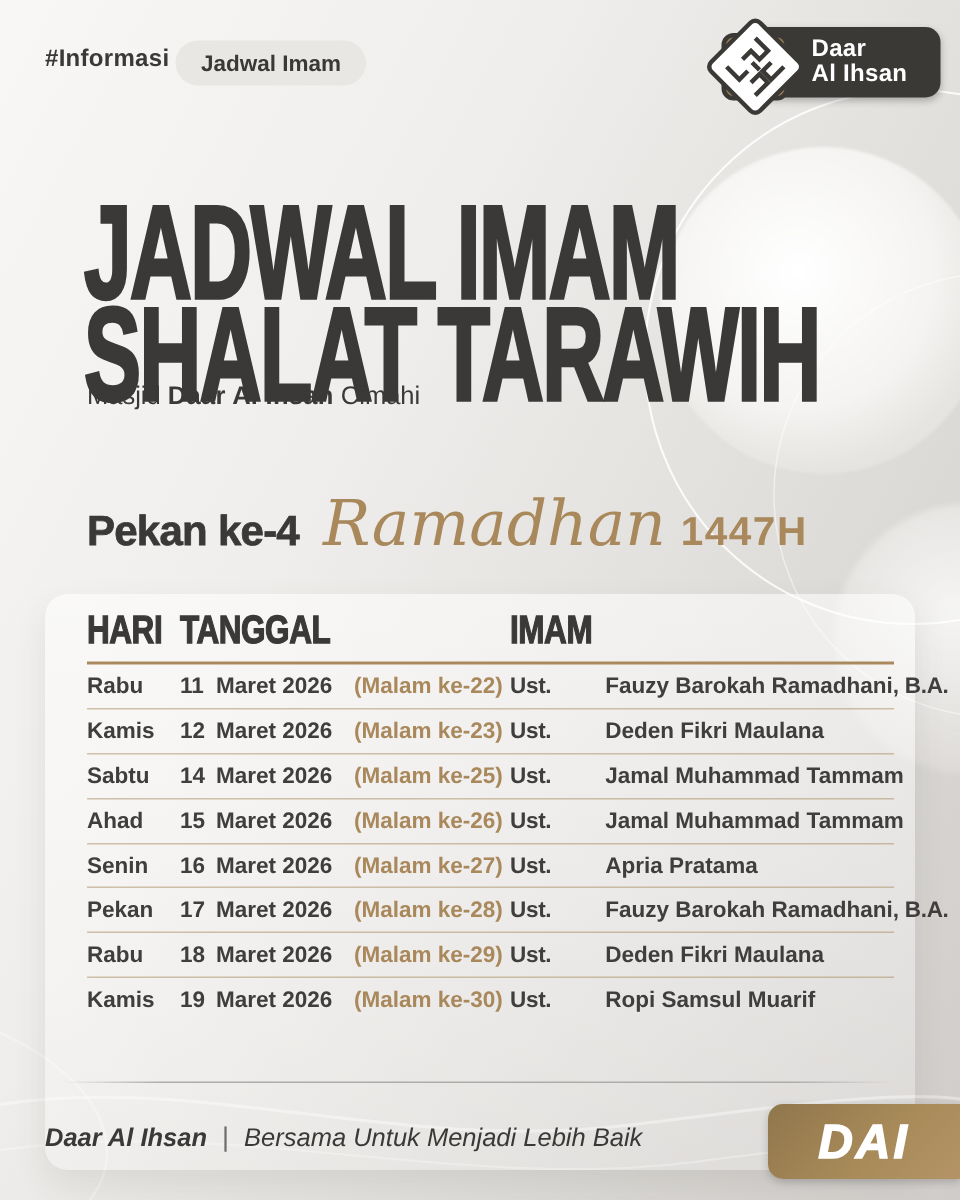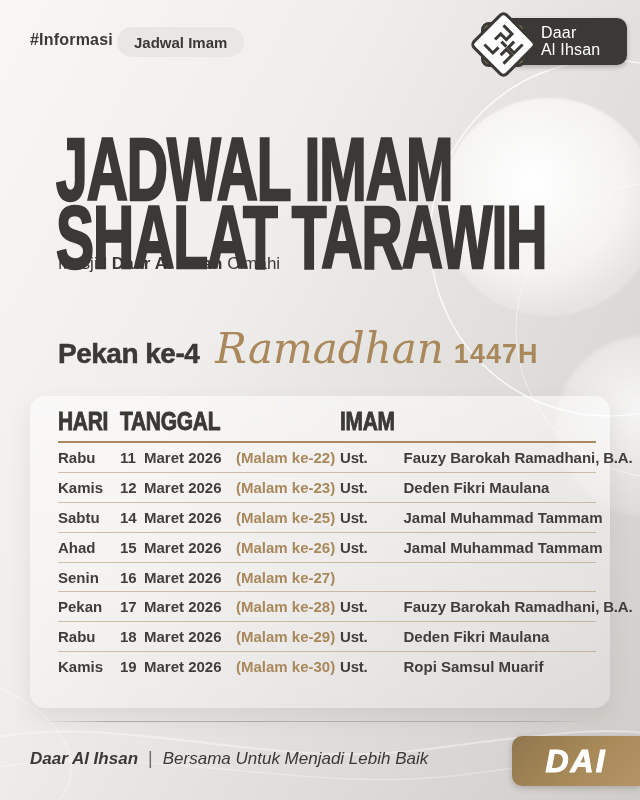--- a/index.html
+++ b/index.html
@@ -22,40 +22,40 @@
   }
   .crescent{position:absolute;left:0;top:0;width:640px;height:800px;pointer-events:none;}
   
   .hashtag{position:absolute;left:30px;top:31px;font-size:16px;font-weight:bold;letter-spacing:.2px;}
   .pill-badge{
     position:absolute;left:117px;top:27px;height:30px;padding:0 17px;border-radius:15px;
     background:#e9e7e4;display:flex;align-items:center;font-size:15px;font-weight:bold;
   }
   .brand{position:absolute;right:13px;top:18px;width:128px;height:47px;background:#3b3936;border-radius:10px;
     box-shadow:0 2px 5px rgba(0,0,0,.25);}
-  .brand-text{position:absolute;left:42px;top:6px;color:#fff;font-weight:normal;font-size:16px;line-height:1.07;letter-spacing:.2px;}
+  .brand-text{position:absolute;left:42px;top:6px;color:#fff;font-weight:bold;font-size:16px;line-height:1.07;letter-spacing:.2px;}
   .mark{position:absolute;left:-27px;top:-5px;width:57px;height:57px;}
   .mark-back{position:absolute;left:9px;top:9px;width:39px;height:39px;border-radius:8px;background:#a08458;border:3px solid #3b3936;}
   .mark-diamond{position:absolute;left:7px;top:7px;width:43px;height:43px;background:#fff;border:3px solid #3b3936;border-radius:6px;transform:rotate(45deg);overflow:hidden;}
   .mark-diamond svg{position:absolute;left:3px;top:3px;}
   
   .title-line{position:absolute;left:56px;font-weight:bold;font-size:57px;letter-spacing:-1px;color:#3a3937;
     -webkit-text-stroke:1.6px #3a3937;transform:scaleY(1.55);transform-origin:0 0;white-space:nowrap;}
   .title-1{top:118px;}
   .title-2{top:186px;}
   .subtitle{position:absolute;left:58px;top:254px;font-size:17px;color:#3a3937;}
   .subtitle b{letter-spacing:.2px;}
   
   .week{position:absolute;left:58px;top:330px;display:flex;align-items:baseline;}
   .week-label{font-size:28px;font-weight:bold;-webkit-text-stroke:.5px #3a3937;letter-spacing:-.5px;}
   .week-script{font-family:"DejaVu Serif",serif;font-style:italic;font-size:42px;color:var(--gold,#a9885c);margin-left:16px;line-height:.9;}
   .week-year{font-family:Liberation Sans, sans-serif;font-weight:bold;font-size:27px;color:var(--gold,#a9885c);margin-left:10px;letter-spacing:1px;}
   
   .panel{
-    position:absolute;left:30px;top:396px;width:580px;height:312px;border-radius:15px;
+    position:absolute;left:30px;top:396px;width:580px;height:384px;border-radius:15px;
     background:linear-gradient(180deg,rgba(255,255,255,.55),rgba(255,255,255,.22));
     box-shadow:0 10px 22px rgba(80,75,70,.10);
     padding:10px 14px 0 28px;box-sizing:border-box;
   }
   .thead{display:grid;grid-template-columns:62px 116px 104px 1fr;align-items:end;height:30px;
     border-bottom:2px solid #a98a5e;padding-bottom:5px;}
   .thead span{display:inline-block;font-weight:bold;font-size:21px;letter-spacing:-.3px;
     -webkit-text-stroke:.7px #3a3937;transform:scaleY(1.25);transform-origin:0 100%;}
   .trow{display:grid;grid-template-columns:62px 116px 104px 1fr;align-items:center;height:28.9px;
     font-size:15px;color:#3f3e3c;font-weight:bold;}
@@ -168,20 +168,21 @@
       <span class="cell-hari">Ahad</span>
       <span class="cell-date"><span class="dnum">15</span><span class="dmon">Maret 2026</span></span>
       <span class="cell-malam">(Malam ke-26)</span>
       <span class="cell-imam"><span class="ipre">Ust. </span><b class="iname">Jamal Muhammad Tammam</b><span class="isuf"></span></span>
     </div>
 
     <div class="trow">
       <span class="cell-hari">Senin</span>
       <span class="cell-date"><span class="dnum">16</span><span class="dmon">Maret 2026</span></span>
       <span class="cell-malam">(Malam ke-27)</span>
+      <span class="cell-imam"><span class="ipre">Ust. </span><b class="iname">Apria Pratama</b><span class="isuf"></span></span>
     </div>
 
     <div class="trow">
       <span class="cell-hari">Pekan</span>
       <span class="cell-date"><span class="dnum">17</span><span class="dmon">Maret 2026</span></span>
       <span class="cell-malam">(Malam ke-28)</span>
       <span class="cell-imam"><span class="ipre">Ust. </span><b class="iname">Fauzy Barokah Ramadhani</b><span class="isuf">, B.A.</span></span>
     </div>
 
     <div class="trow">

